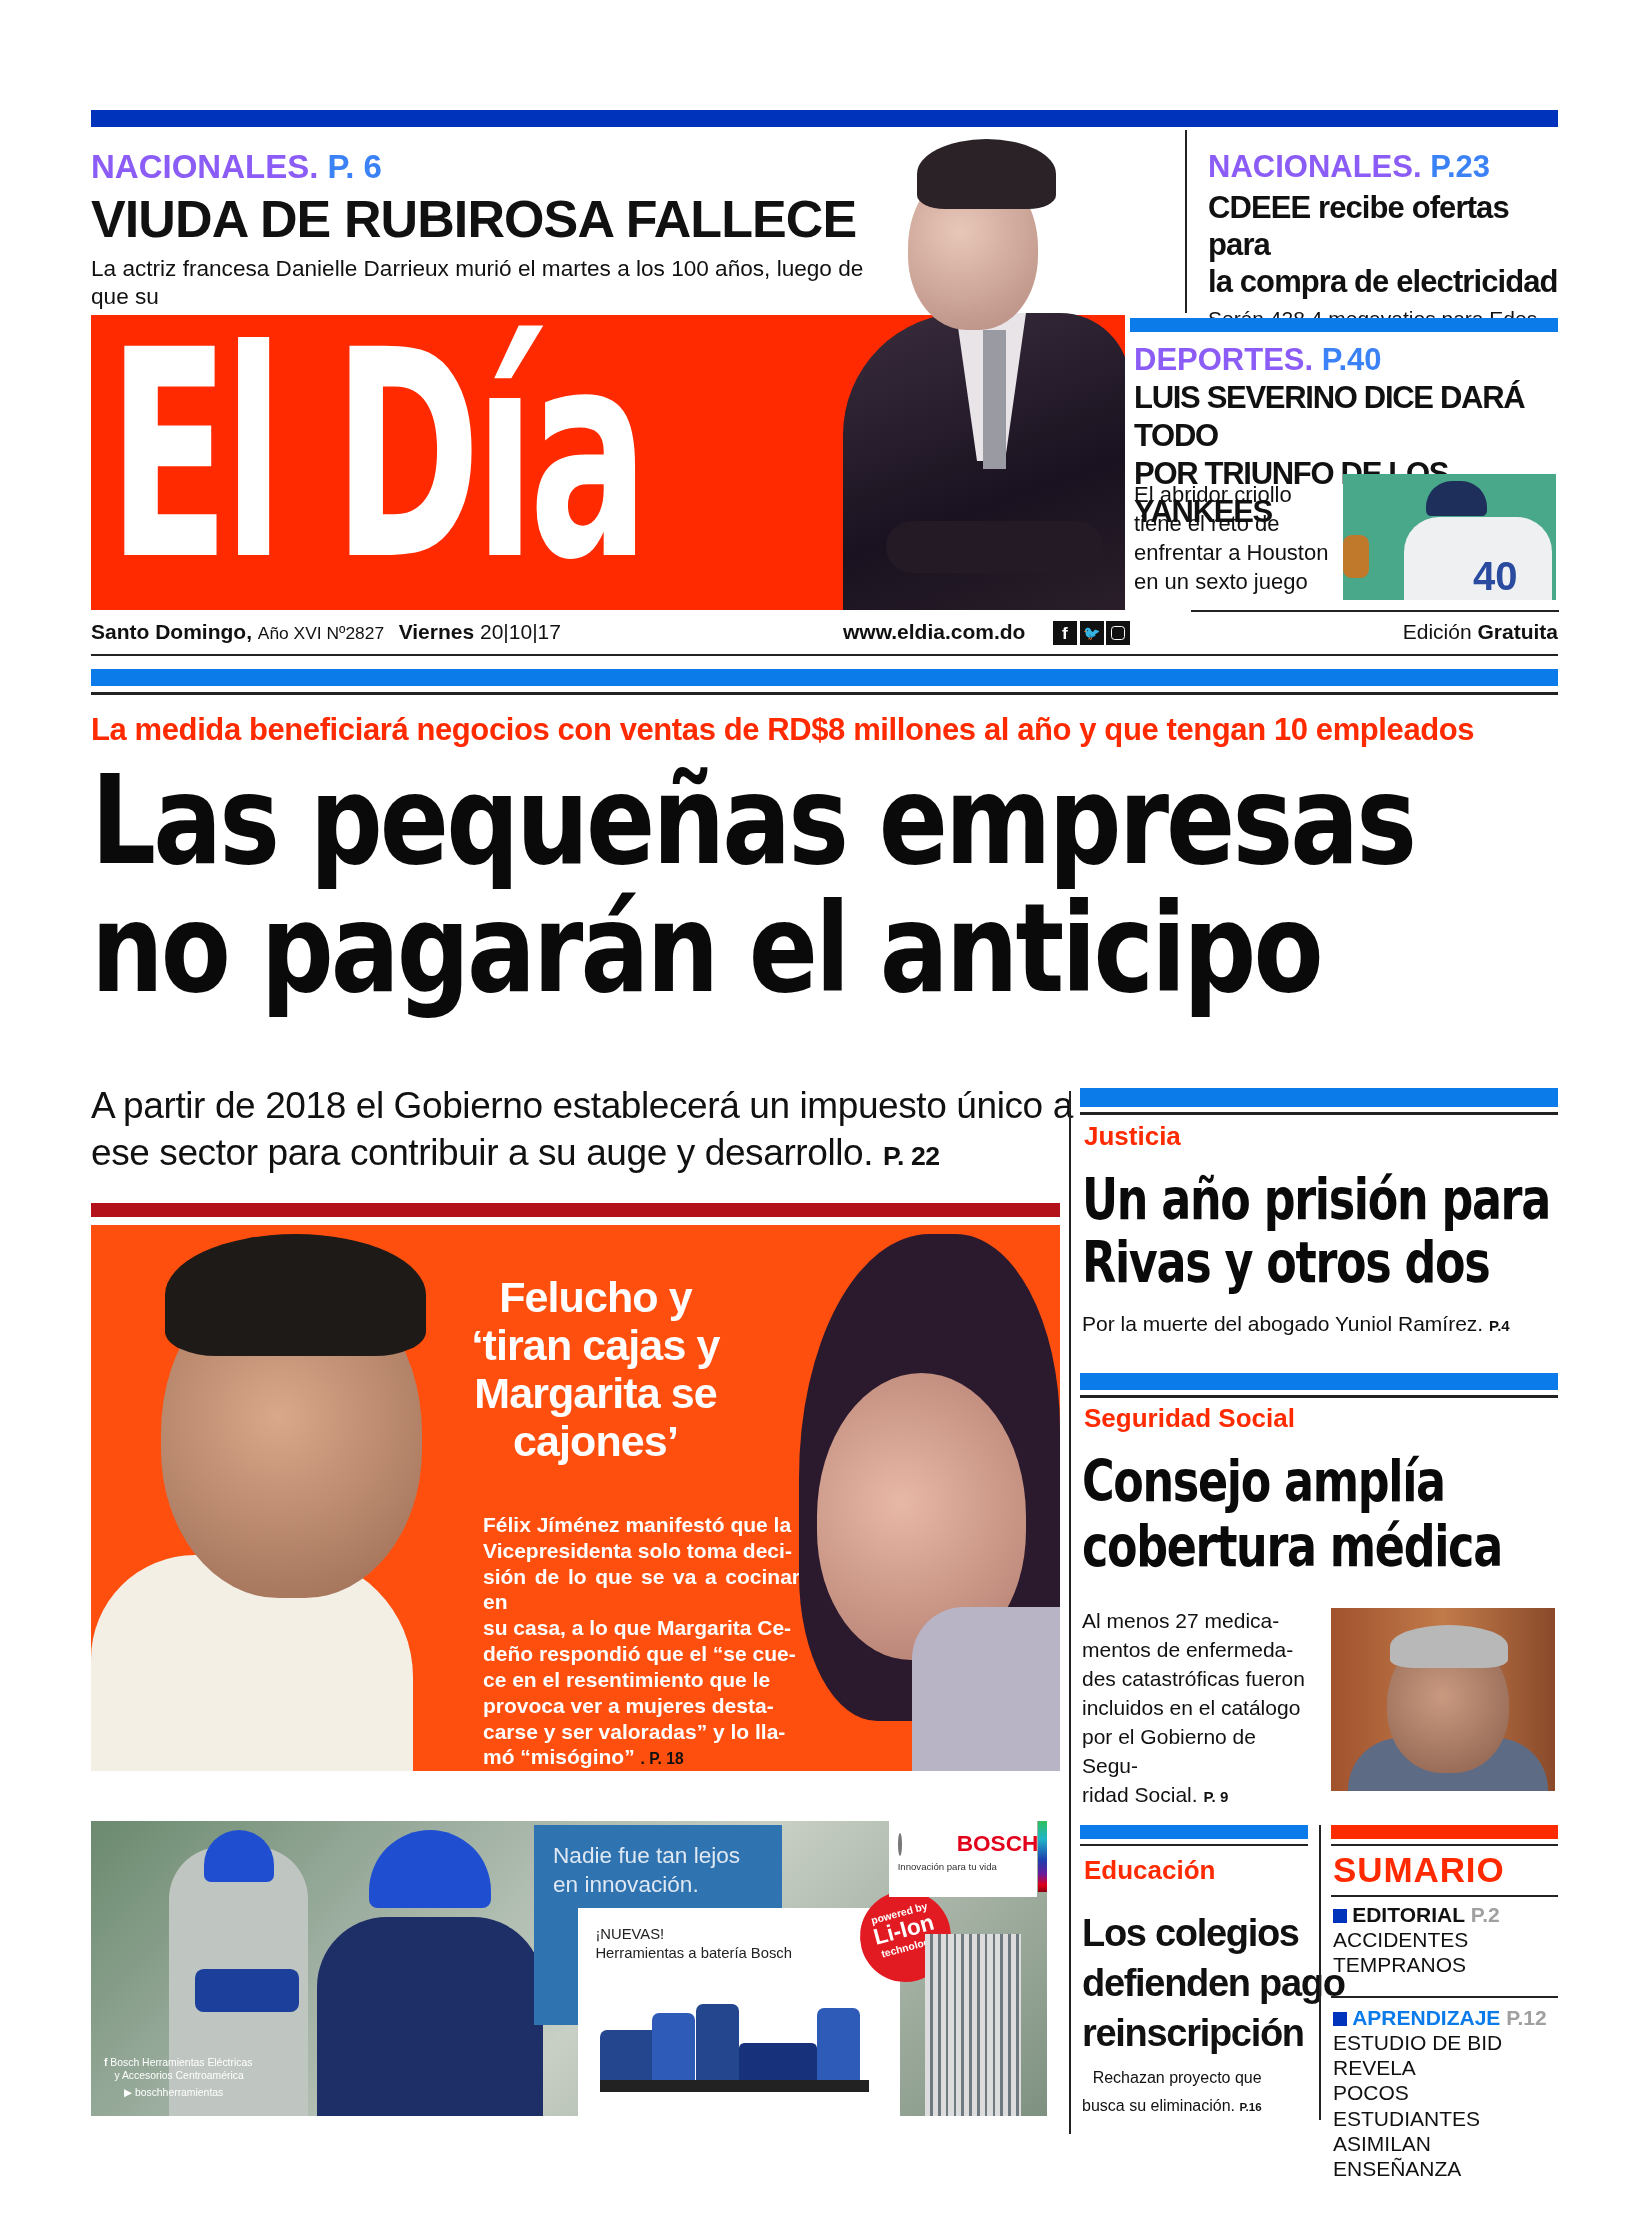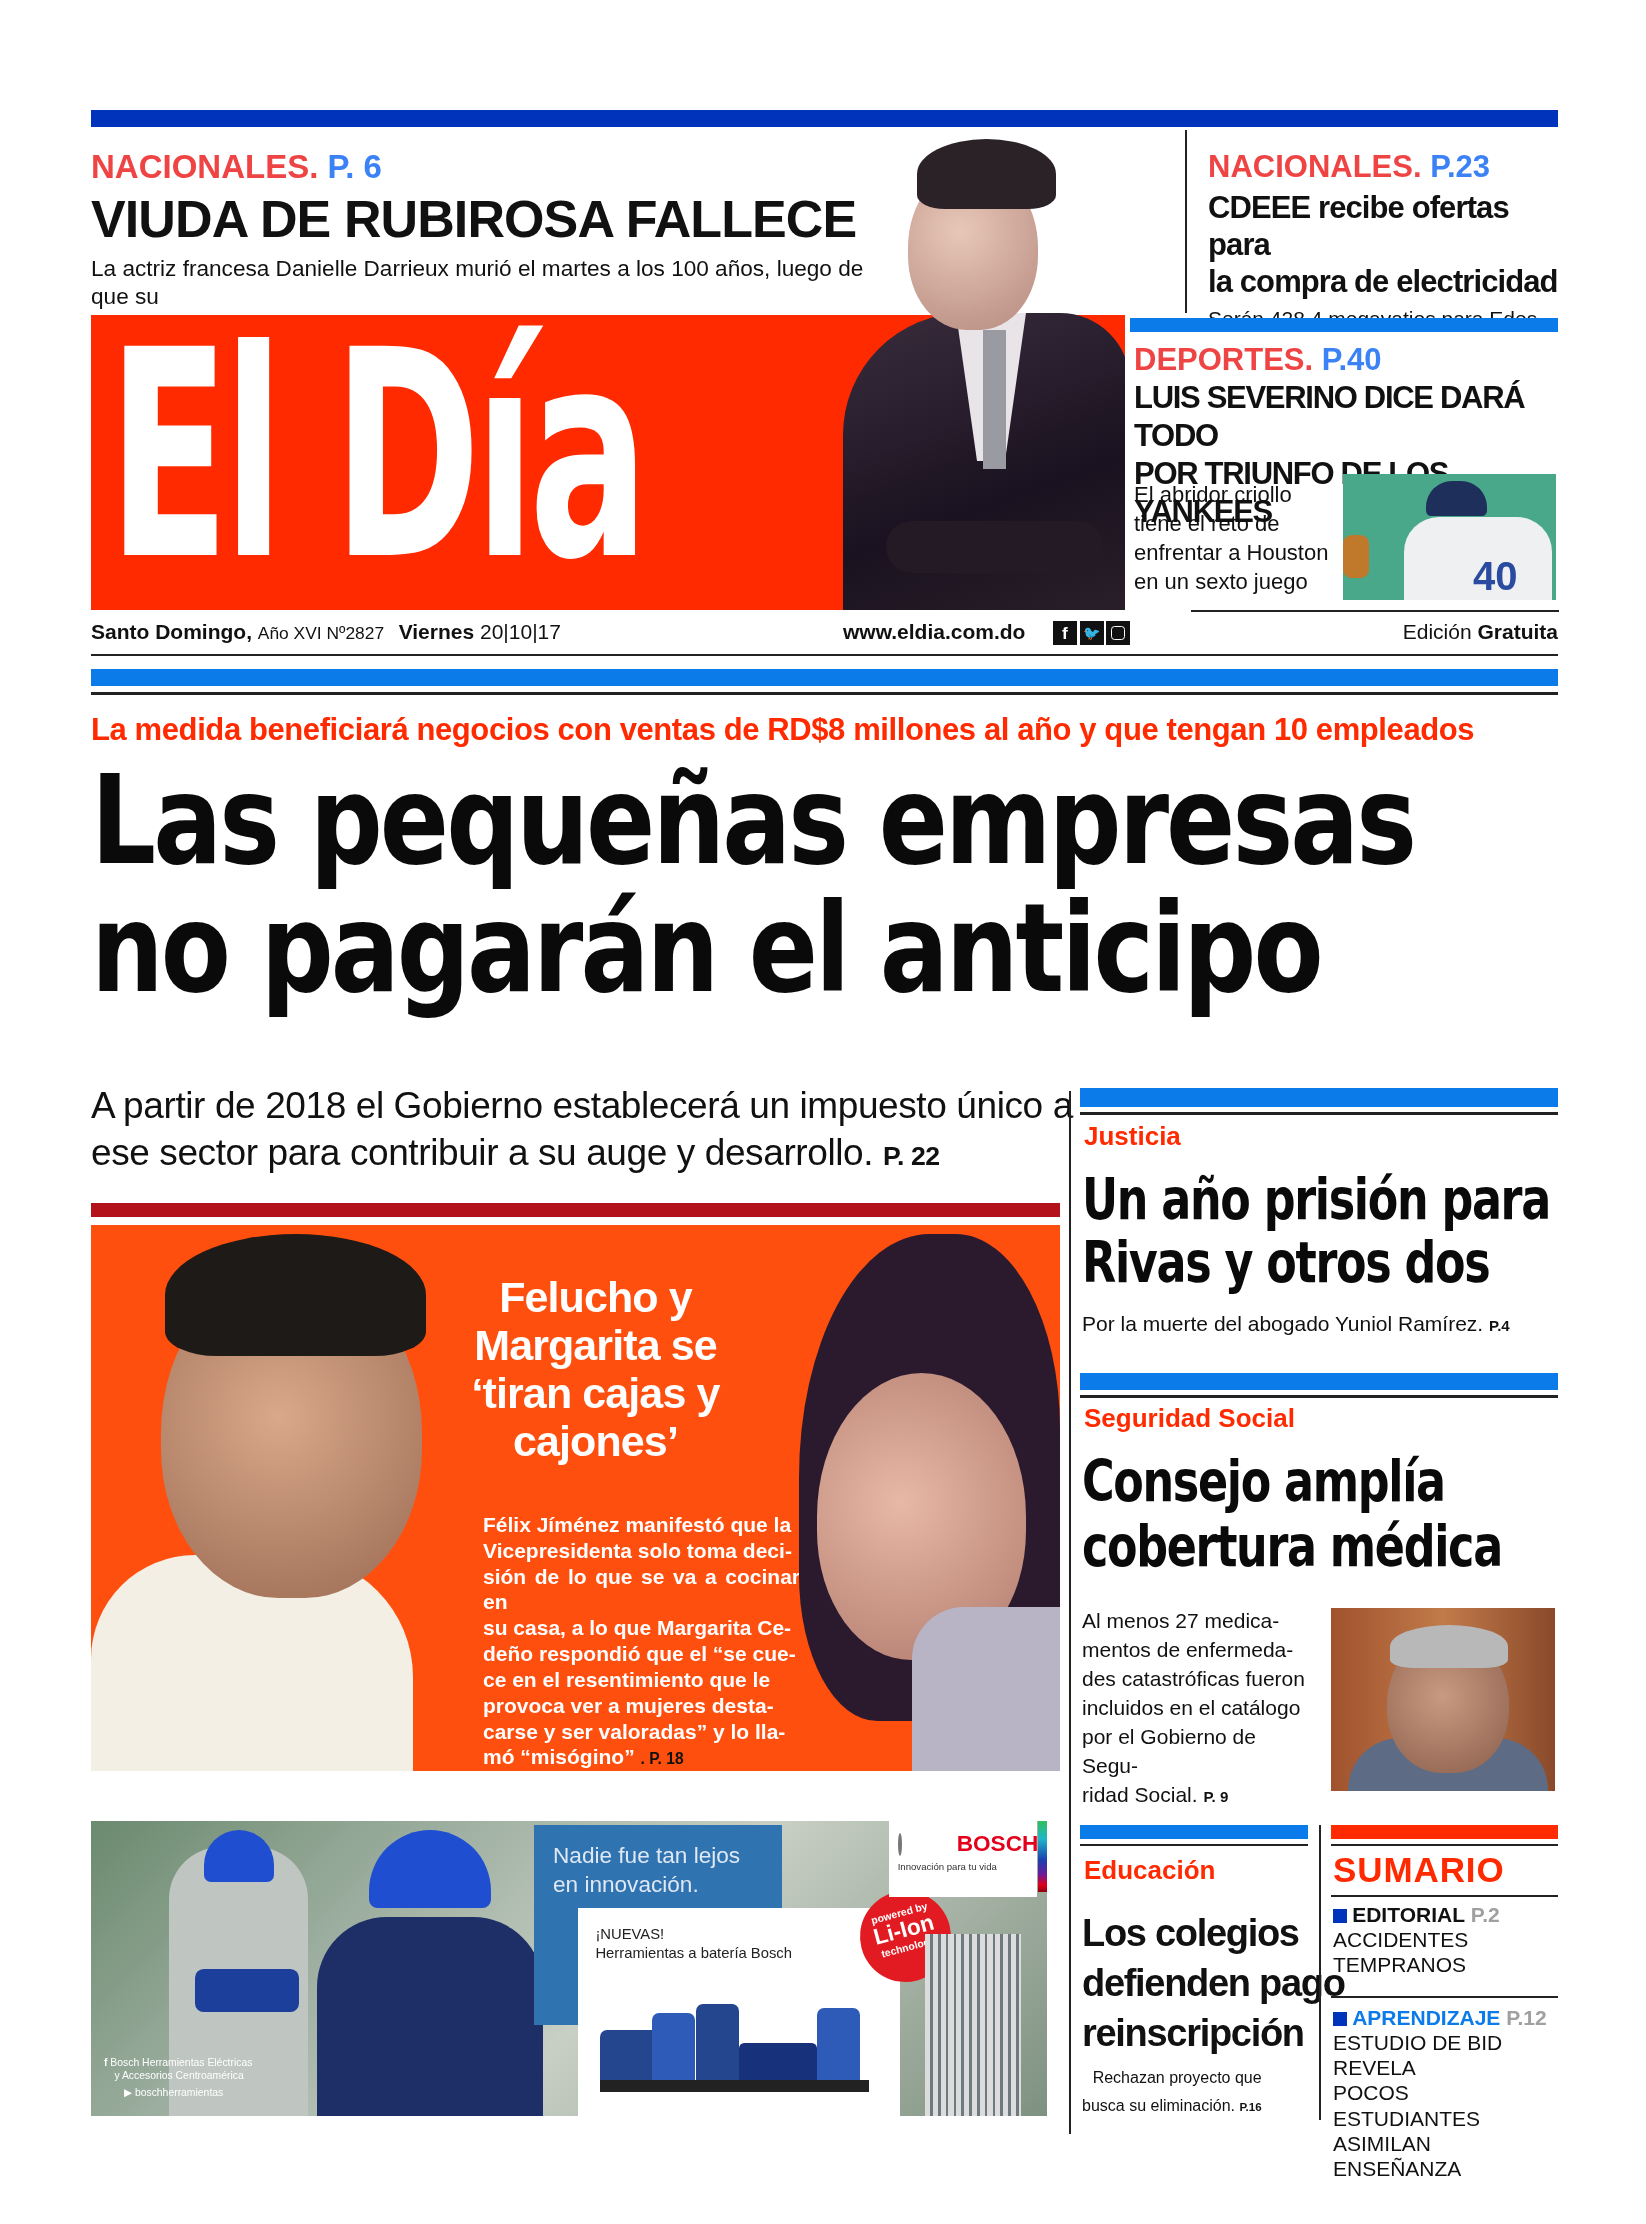--- a/index.html
+++ b/index.html
@@ -8,21 +8,21 @@
     .abs { position: absolute; }
     .cond { font-family: "Liberation Sans Narrow", "Liberation Sans", sans-serif; }
 
     
     .bar-darkblue { background: #0033bb; }
     .bar-blue { background: #0a7be8; }
     .bar-red { background: #ff2a00; }
     .rule { background: #222; }
 
     
-    .kicker-gray { color: #ef4444; font-weight: 700; }
+    .kicker-gray { color: #8b5cf6; font-weight: 700; }
     .kicker-black { color: #3b82f6; font-weight: 700; }
     .hl-top { font-weight: 700; color: #111; letter-spacing: -0.9px; }
 
     
     .masthead { background: #ff2a00; }
     .logo-text { color: #fff; font-weight: 900; font-family: "DejaVu Sans", sans-serif; letter-spacing: -10.4px; transform: scaleX(0.62); transform-origin: left top; white-space: nowrap; }
 
     
     .photo { overflow: hidden; }
     .person-suit { background: linear-gradient(160deg, #3a2d3d 0%, #1a1220 60%, #2a1f2a 100%); }
@@ -157,22 +157,22 @@
 <div class="abs feature" style="left:91px;top:1225px;width:969px;height:546px;">
 
   <div class="abs" style="left:0;top:0;width:348px;height:546px;">
     <div class="abs" style="left:0;top:330px;width:322px;height:226px;background:#f4efe4;border-radius:104px 122px 0 0;"></div>
     <div class="abs face" style="left:70px;top:43px;width:261px;height:330px;background:radial-gradient(circle at 45% 45%, #d9a88a, #9a6a52);"></div>
     <div class="abs hair" style="left:74px;top:8.7px;width:261px;height:122px;background:#1e1a18;"></div>
   </div>
 
   <div class="abs" style="left:348px;top:48px;width:313px;">
     <div class="feature-hl" style="font-size:43px;">Felucho y</div>
+    <div class="feature-hl" style="font-size:43px;">‘tiran cajas y</div>
     <div class="feature-hl" style="font-size:43px;">Margarita se</div>
-    <div class="feature-hl" style="font-size:43px;">‘tiran cajas y</div>
     <div class="feature-hl" style="font-size:43px;">cajones’</div>
   </div>
   <div class="abs" style="left:344px;top:287px;width:317px;font-size:21px;margin-left:48px;">
     <div class="feature-body">Félix Jíménez manifestó que la</div>
     <div class="feature-body">Vicepresidenta solo toma deci-</div>
     <div class="feature-body">sión de lo que se va a cocinar en</div>
     <div class="feature-body">su casa, a lo que Margarita Ce-</div>
     <div class="feature-body">deño respondió que el “se cue-</div>
     <div class="feature-body">ce en el resentimiento que le</div>
     <div class="feature-body">provoca ver a mujeres desta-</div>

